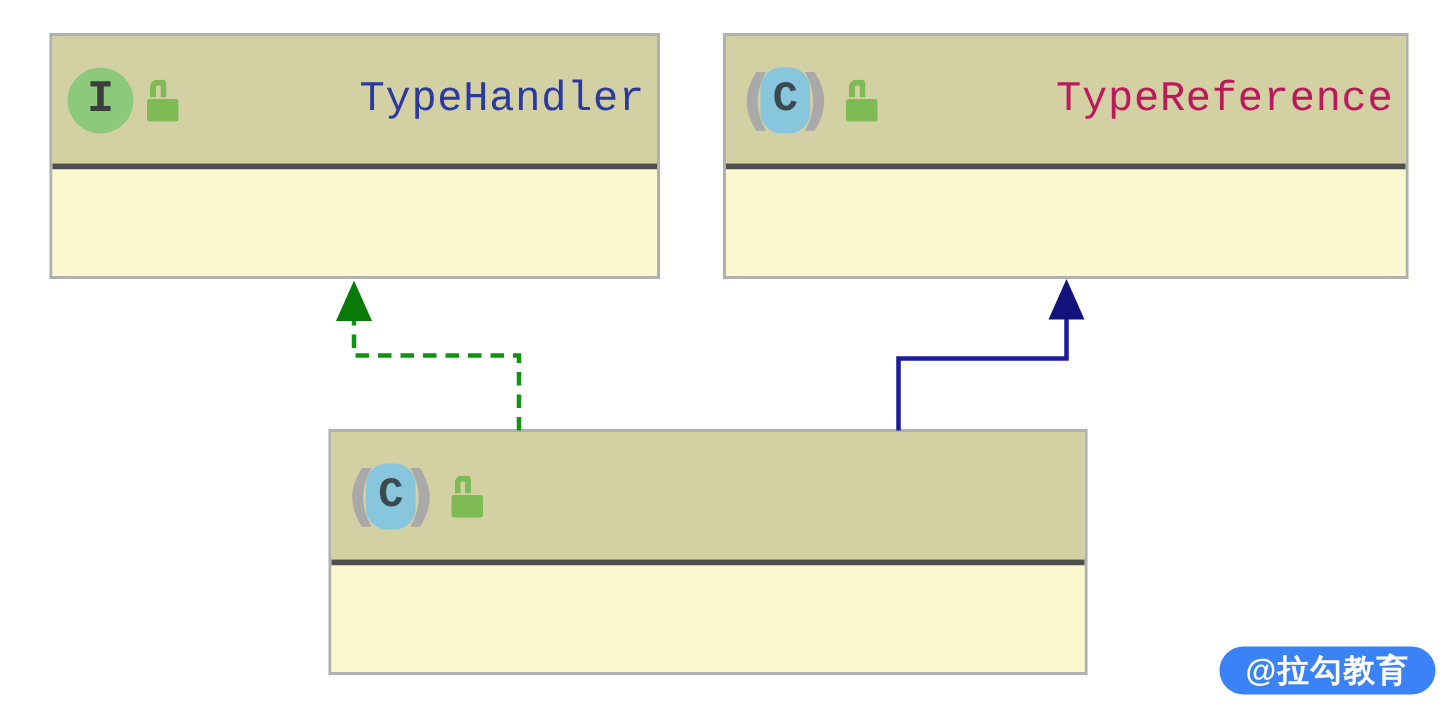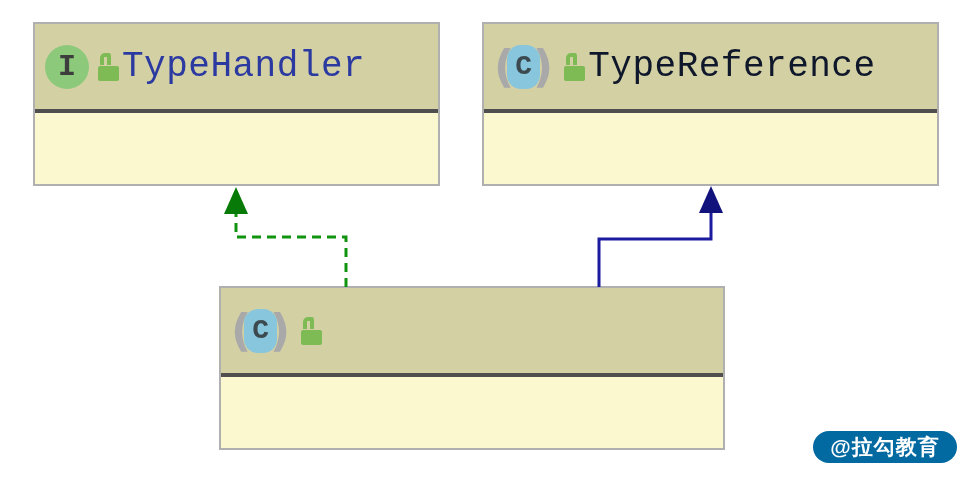--- a/index.html
+++ b/index.html
@@ -21,28 +21,28 @@
   .node-header{
     height:85px;flex:0 0 85px;
     background:#d3d0a4;
     display:flex;align-items:center;
     padding-left:10px;box-sizing:border-box;
   }
   .node-sep{height:4px;flex:0 0 4px;background:#4f4f4f;}
   .node-body{flex:1;background:#fbf8d0;}
 
   .title{
-    flex:1;text-align:left;
+    flex:1;text-align:right;
     font-family:"Liberation Mono","DejaVu Sans Mono",monospace;
-    font-size:36px;letter-spacing:0.5px;
+    font-size:28px;letter-spacing:0.5px;
     white-space:nowrap;
     padding-right:8px;
   }
   .iface-name{color:#2b3aa0;}
-  .cls-name{color:#0f172a;}
+  .cls-name{color:#be185d;}
 
   
   .icon{display:flex;align-items:center;flex:0 0 auto;}
   .iface-ball{
     width:44px;height:44px;border-radius:50%;
     background:#8cc97b;
     display:flex;align-items:center;justify-content:center;
     font-family:"Liberation Mono","DejaVu Sans Mono",monospace;
     font-weight:bold;font-size:30px;color:#3d3d3d;
   }
@@ -80,21 +80,21 @@
     background:#7fbb55;
   }
 
   
   svg.edges{position:absolute;inset:0;pointer-events:none;}
   svg.edges path, svg.edges polygon{pointer-events:visiblePainted;}
 
   
   .watermark{
     position:absolute;left:813px;top:431px;width:144px;height:32px;
-    background:#0369a1;border-radius:16px;
+    background:#3b82f6;border-radius:16px;
     display:flex;align-items:center;justify-content:center;
     color:#ffffff;font-size:21px;font-weight:bold;
     letter-spacing:1px;
   }
 </style>
 </head>
 <body>
 
 <div class="canvas">
 

